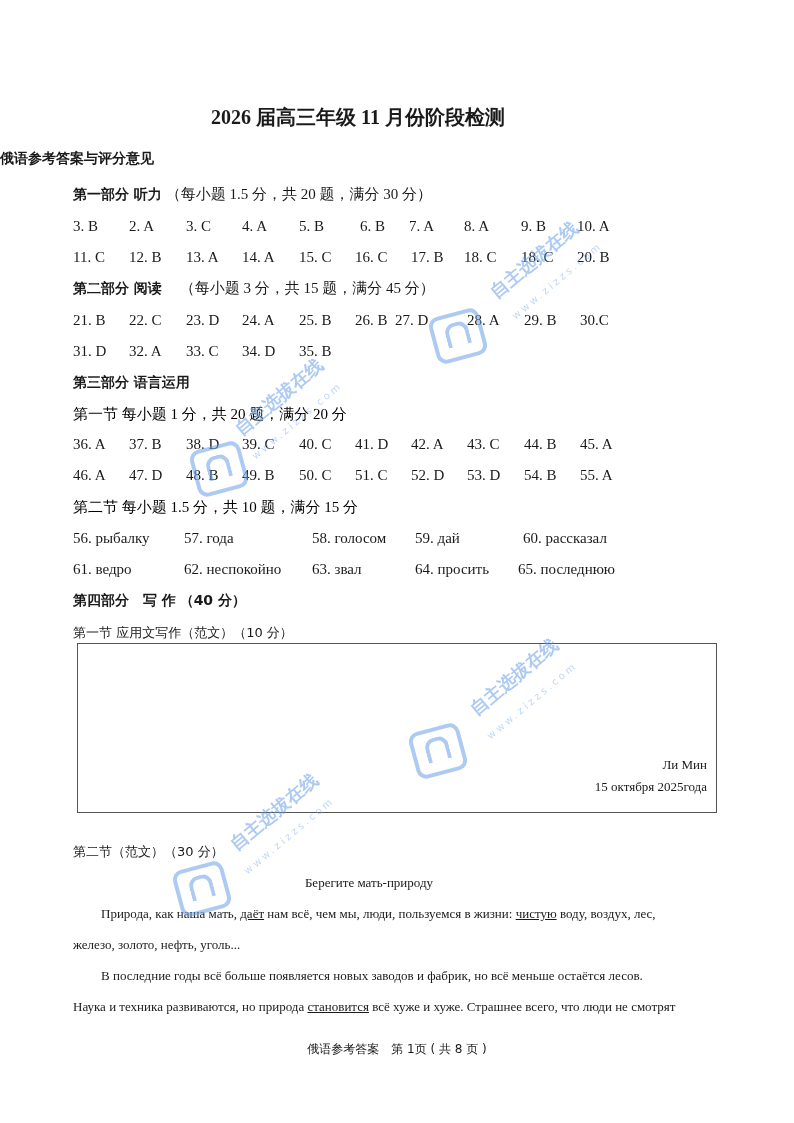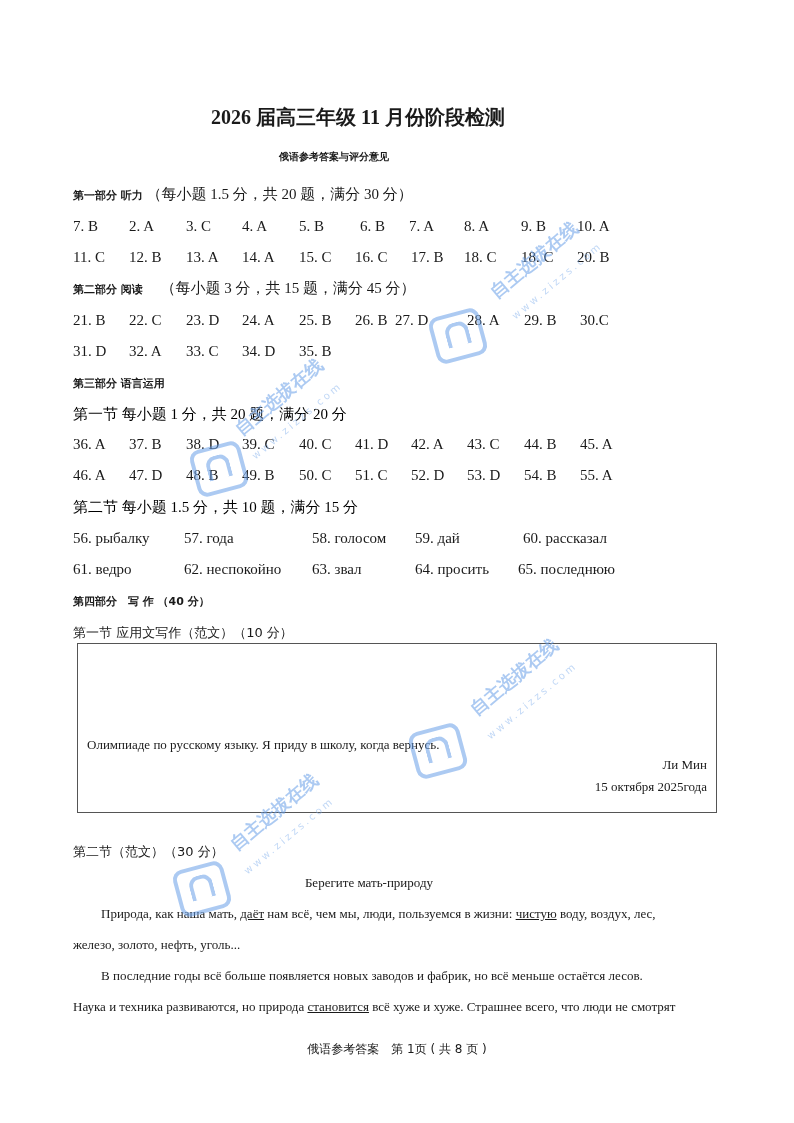--- a/index.html
+++ b/index.html
@@ -2,24 +2,24 @@
 <html><head>
 <meta charset="utf-8">
 <style>
   html, body { margin: 0; padding: 0; }
   body {
     width: 794px; height: 1123px; background: #ffffff; position: relative; overflow: hidden;
     font-family: "Liberation Serif", "DejaVu Serif", serif; color: #1a1a1a;
   }
   .abs { position: absolute; white-space: nowrap; }
   .title { top: 104px; left: 0; width: 716px; text-align: center; font-size: 20px; font-weight: bold; }
-  .subtitle { top: 150px; left: 0; width: 668px; text-align: center; font-size: 10px; font-weight: bold;
+  .subtitle { top: 150px; left: 0; width: 668px; text-align: left; font-size: 14px; font-weight: bold;
     font-family: "DejaVu Sans", sans-serif; }
   .section { left: 73px; font-size: 15px; }
-  .section .bold { font-weight: bold; font-family: "DejaVu Sans", sans-serif; font-size: 11px; }
+  .section .bold { font-weight: bold; font-family: "DejaVu Sans", sans-serif; font-size: 14px; }
   .sub { left: 73px; font-size: 15px; color: #000000; }
   .sub-sm { left: 73px; font-size: 13px; font-family: "DejaVu Sans", sans-serif; }
   .row { left: 73px; font-size: 15px; height: 20px; }
   .row .cell { position: absolute; top: 0; white-space: nowrap; }
   .box { left: 77px; top: 643px; width: 638px; height: 168px; border: 1.5px solid #555; }
   .box-text { font-size: 13px; }
   .center { text-align: center; }
   .essay { font-size: 13px; }
   u { text-decoration: underline; }
   .footer { top: 1041px; left: 0; width: 794px; text-align: center; font-size: 12px; font-family: "DejaVu Sans", sans-serif; }
@@ -34,21 +34,21 @@
 <body>
 
 <div class="abs title">2026 届高三年级 11 月份阶段检测</div>
 <div class="abs subtitle">俄语参考答案与评分意见</div>
 
 <div class="abs section" style="top:185px;">
   <span class="bold">第一部分 听力</span>
   <span>（每小题 1.5 分，共 20 题，满分 30 分）</span>
 </div>
 <div class="abs row" style="top:218px;">
-  <span class="cell" style="left:0px">7. B</span>
+  <span class="cell" style="left:0px">3. B</span>
   <span class="cell" style="left:56px">2. A</span>
   <span class="cell" style="left:113px">3. C</span>
   <span class="cell" style="left:169px">4. A</span>
   <span class="cell" style="left:226px">5. B</span>
   <span class="cell" style="left:287px">6. B</span>
   <span class="cell" style="left:336px">7. A</span>
   <span class="cell" style="left:391px">8. A</span>
   <span class="cell" style="left:448px">9. B</span>
   <span class="cell" style="left:504px">10. A</span>
 </div>
@@ -133,21 +133,20 @@
   <span class="cell" style="left:445px">65. последнюю</span>
 </div>
 
 <div class="abs section" style="top:592px;">
   <span class="bold">第四部分　写 作</span>
   <span class="bold">（40 分）</span>
 </div>
 <div class="abs sub-sm" style="top:624px;">第一节 应用文写作（范文）（10 分）</div>
 
 <div class="abs box">
-  <div class="abs box-text" style="top:93px; left:9px;">Олимпиаде по русскому языку. Я приду в школу, когда вернусь.</div>
   <div class="abs box-text" style="top:113px; right:9px;">Ли Мин</div>
   <div class="abs box-text" style="top:135px; right:9px;">15 октября 2025года</div>
 </div>
 
 <div class="abs sub-sm" style="top:843px;">第二节（范文）（30 分）</div>
 <div class="abs essay center" style="top:875px; left:0; width:738px;">Берегите мать-природу</div>
 <div class="abs essay" style="top:906px; left:101px;">
   <span>Природа, как наша мать, </span><u>даёт</u><span> нам всё, чем мы, люди, пользуемся в жизни: </span><u>чистую</u><span> воду, воздух, лес,</span>
 </div>
 <div class="abs essay" style="top:937px; left:73px;">железо, золото, нефть, уголь...</div>

